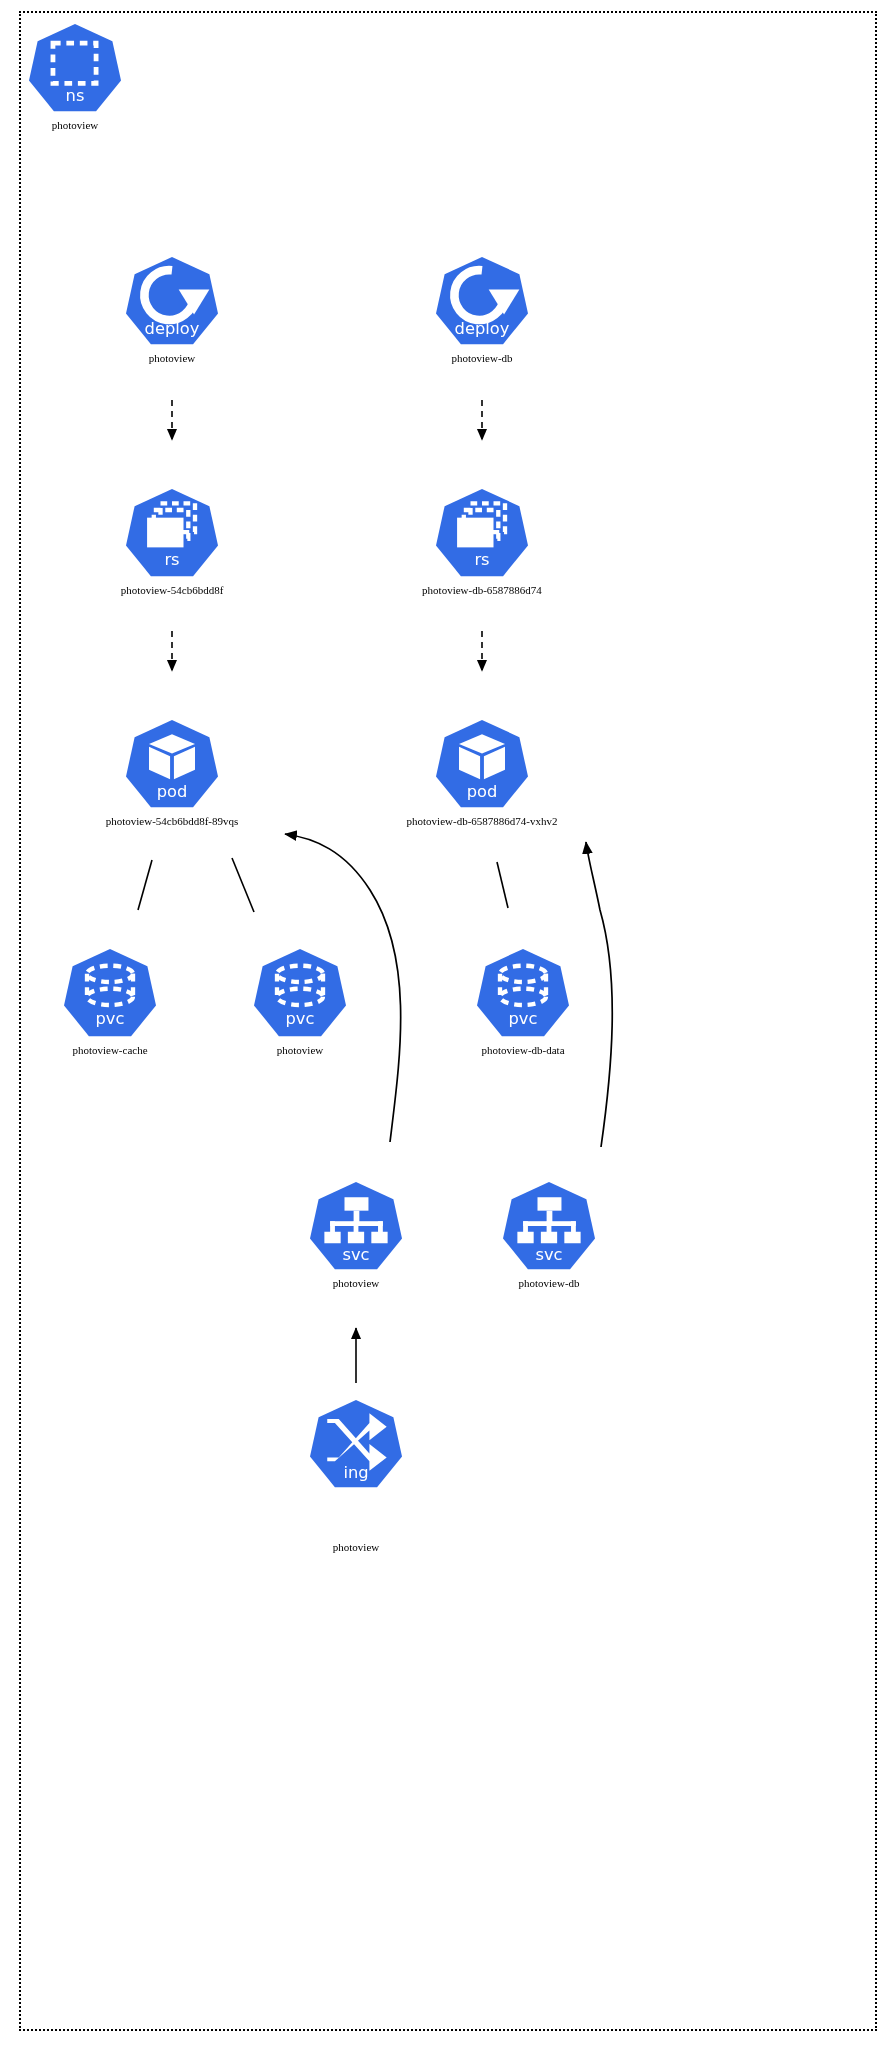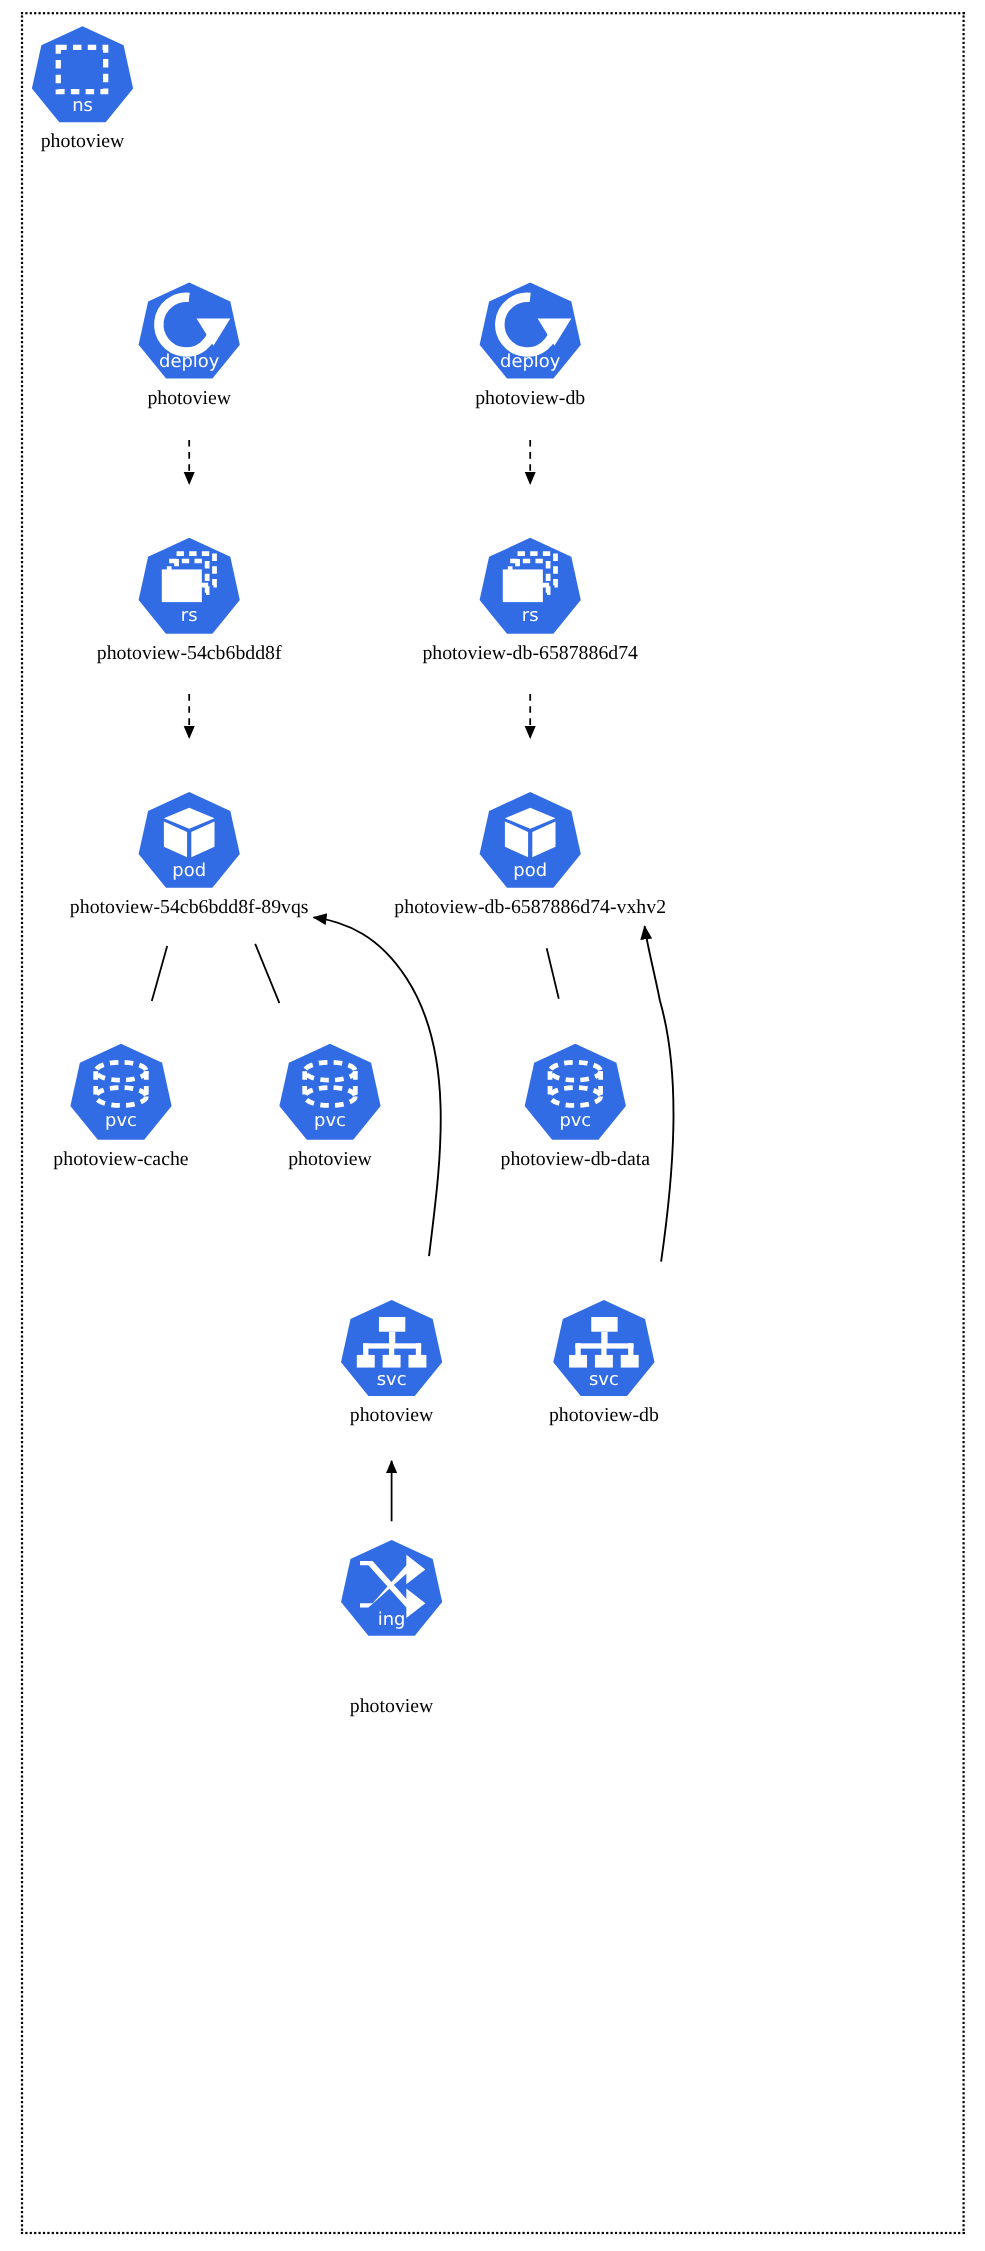--- a/index.html
+++ b/index.html
@@ -29,21 +29,21 @@
     margin-left:-120px; 
   }
   .node .icon-wrap{
     position:relative;
     width:96px;height:92px;
   }
   .node svg{display:block;width:96px;height:92px;}
   .node .caption{
     margin-top:5px;
     font-family:"Liberation Serif", serif;
-    font-size:18px;
+    font-size:11px;
     color:#000;
     white-space:nowrap;
     line-height:1.1;
   }
   .kind-text{
     font-family:"DejaVu Sans", sans-serif;
     font-size:17px;
     fill:#ffffff;
   }
 

